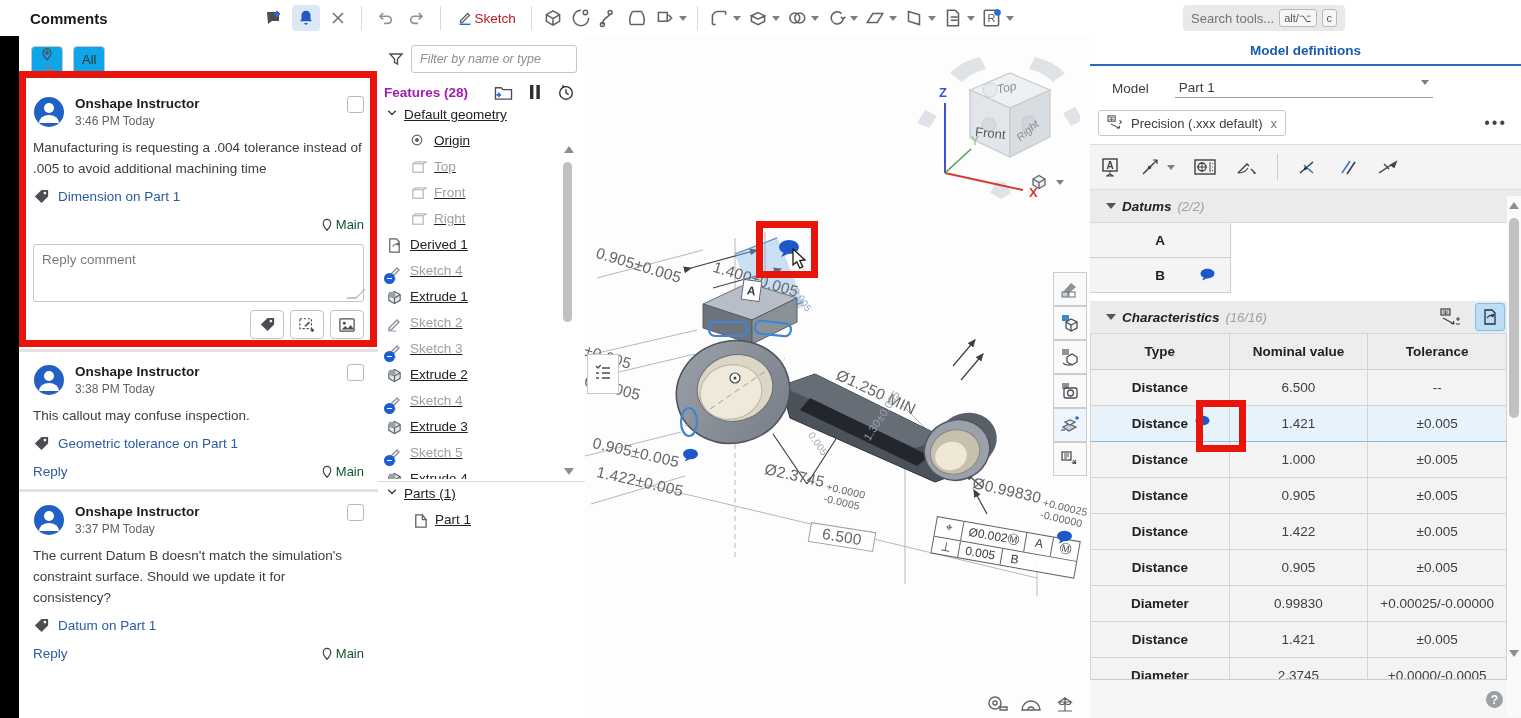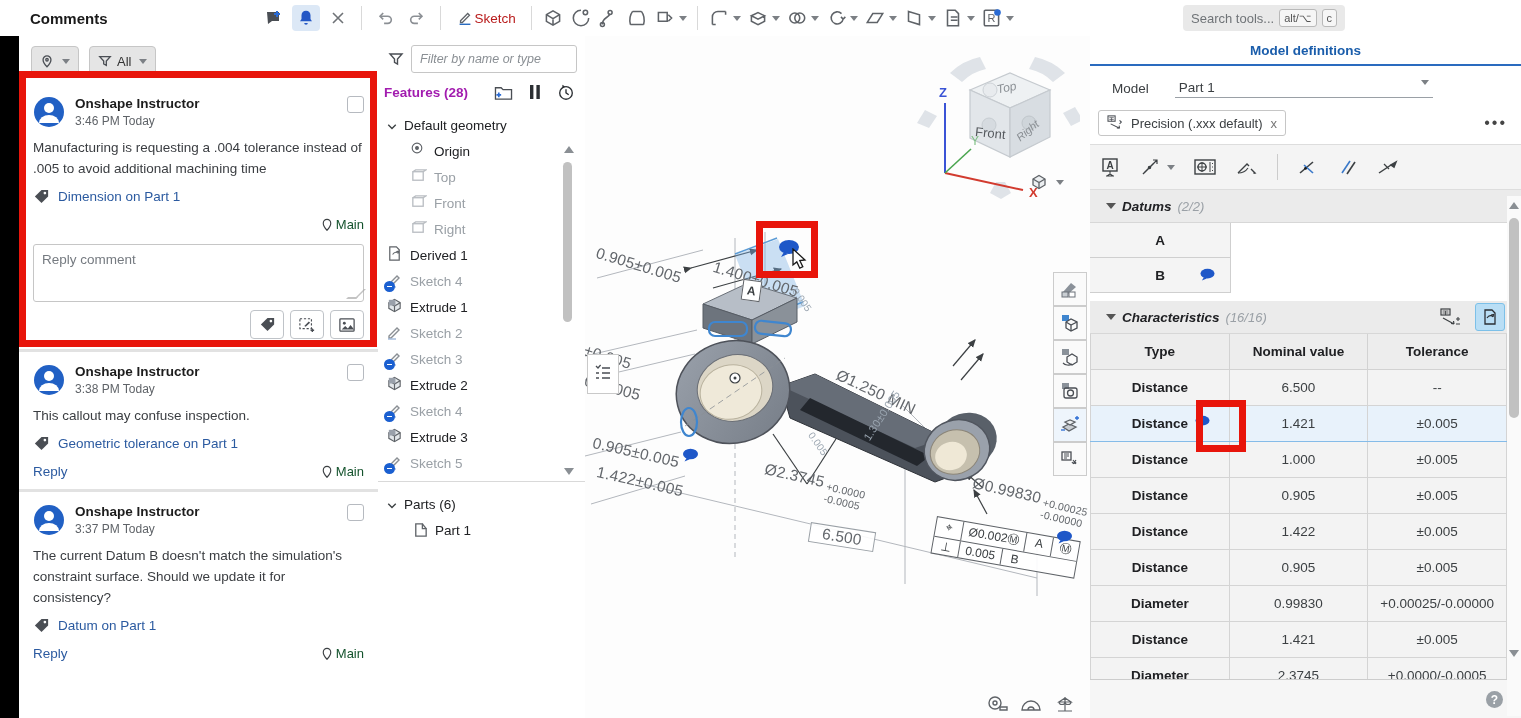--- a/index.html
+++ b/index.html
@@ -16,21 +16,21 @@
   .sketch-btn{display:flex;align-items:center;gap:1px;font-size:13.5px;color:#b91c1c;padding:3px 8px;border-radius:4px;cursor:pointer;}
   .tool-btn{display:flex;align-items:center;padding:2px 3px;border-radius:3px;cursor:pointer;}
   .chev{width:0;height:0;border-left:4px solid transparent;border-right:4px solid transparent;border-top:5px solid #7c8085;margin-left:3px;}
   #searchtools{margin-left:auto;margin-right:176px;background:#e9e9e9;border-radius:4px;height:26px;display:flex;align-items:center;padding:0 8px;gap:5px;cursor:text;}
   #searchtools .ph{color:#6f7377;font-size:13px;}
   .key{background:#f6f6f6;border:1px solid #b9b9b9;border-radius:3px;font-size:11px;color:#555;padding:0 4px;line-height:16px;}
   
   #blackstrip{left:0;top:36px;width:19px;height:682px;background:#000;}
   #comments{left:19px;top:36px;width:359px;height:682px;background:#fff;border-right:1px solid #c9c9c9;}
   .cfilter{display:flex;gap:10px;padding:10px 0 8px 12px;}
-  .cfilter .btn{border:1px solid #c6c6c6;border-radius:4px;background:#e5e5e5;height:28px;display:flex;align-items:center;padding:0 8px;gap:5px;font-size:13px;color:#333;cursor:pointer;}
+  .cfilter .btn{border:1px solid #c6c6c6;border-radius:4px;background:#0ea5e9;height:28px;display:flex;align-items:center;padding:0 8px;gap:5px;font-size:13px;color:#333;cursor:pointer;flex-direction:column;}
   .card{padding:12px 14px 10px 14px;position:relative;}
   .card-sep{height:3px;background:#e2e2e2;}
   .chead{display:flex;align-items:flex-start;}
   .cname{font-weight:bold;font-size:13.5px;color:#1c1c1c;line-height:1.2;}
   .ctime{font-size:12px;color:#5f6368;margin-top:2px;}
   .cb{margin-left:auto;width:15px;height:15px;border:1.6px solid #b6bac0;border-radius:3px;cursor:pointer;}
   .cbody{font-size:13.5px;color:#3a3d41;line-height:1.55;margin:10px 0 8px 0;}
   .ctag{display:flex;align-items:center;gap:8px;margin:4px 0 6px 0;cursor:pointer;}
   .ctag span{color:#2b5aa0;font-size:13.5px;}
   .cfoot{display:flex;align-items:center;margin-top:12px;}
@@ -40,21 +40,21 @@
   .rs-handle{position:absolute;right:2px;bottom:2px;width:8px;height:8px;border-right:2px solid #aaa;border-bottom:2px solid #aaa;transform:skew(-45deg) rotate(0deg);opacity:.7;}
   .reply-actions{display:flex;justify-content:flex-end;gap:6px;margin-top:8px;}
   .ra-btn{width:32px;height:27px;border:1px solid #bfc3c8;border-radius:4px;background:#fff;display:flex;align-items:center;justify-content:center;cursor:pointer;}
   
   #features{left:378px;top:36px;width:207px;height:682px;background:#fff;border-right:1px solid #c9c9c9;}
   .frow1{display:flex;align-items:center;gap:7px;padding:9px 8px 6px 10px;}
   .ffilter{flex:1;border:1px solid #c6c6c6;border-radius:3px;height:26px;display:flex;align-items:center;padding:0 8px;font-size:12.5px;font-style:italic;color:#8a8f94;cursor:text;}
   .fhead{display:flex;align-items:center;padding:4px 10px 6px 6px;font-size:13.5px;font-weight:bold;color:#a21caf;gap:14px;}
   .fhead .ic{margin-left:auto;display:flex;gap:16px;align-items:center;}
   .tree{position:relative;height:372px;overflow:hidden;}
-  .titem{display:flex;align-items:flex-end;height:26px;font-size:13.5px;color:#202124;padding-left:8px;gap:6px;cursor:pointer;white-space:nowrap;}
+  .titem{display:flex;align-items:flex-start;height:26px;font-size:13.5px;color:#202124;padding-left:8px;gap:6px;cursor:pointer;white-space:nowrap;text-decoration:underline;}
   .titem.muted .lbl{color:#9aa0a6;}
   .titem .ind{width:18px;flex:0 0 auto;}
   .badgewrap{position:relative;width:18px;height:18px;flex:0 0 auto;}
   .sbadge{position:absolute;left:-2px;bottom:-3px;width:11px;height:11px;background:#1a5fd0;border-radius:50%;display:flex;align-items:center;justify-content:center;}
   .sbadge::after{content:"";width:5px;height:1.8px;background:#fff;display:block;}
   .parts-sep{height:1px;background:#d9d9d9;margin-top:2px;}
   
   #viewport{left:585px;top:36px;width:505px;height:682px;background:#fdfdfd;overflow:hidden;border-right:1px solid #c9c9c9;}
   .dim{position:absolute;color:#63676c;font-size:15.5px;white-space:nowrap;transform-origin:left top;letter-spacing:.2px;cursor:pointer;}
   .dim.muted{color:#9aa5b0;}
@@ -574,21 +574,21 @@
       </div>
 
     <div class="sb-arrow up abs" style="left:186px;top:110px;"></div>
     <div class="sb-thumb abs" style="left:185px;top:126px;width:9px;height:160px;"></div>
     <div class="sb-arrow dn abs" style="left:186px;top:432px;"></div>
     <div class="parts-sep"></div>
     <div class="titem" style="margin-top:4px;">
       <svg width="12" height="12" viewBox="0 0 16 16">
           <path d="M3 5l5 5 5-5" fill="none" stroke="#3c4043" stroke-width="1.8"></path>
         </svg>
-      <span class="lbl">Parts (6)</span>
+      <span class="lbl">Parts (1)</span>
     </div>
     <div class="titem" style="padding-left:34px;">
       <svg width="17" height="17" viewBox="0 0 18 18" fill="none" stroke="#5f6368" stroke-width="1.4">
           <path d="M4 3h7v5h4v8H4z"></path>
           <path d="M11 3l4 5"></path>
         </svg>
       <span class="lbl">Part 1</span>
     </div>
   </div>
 

